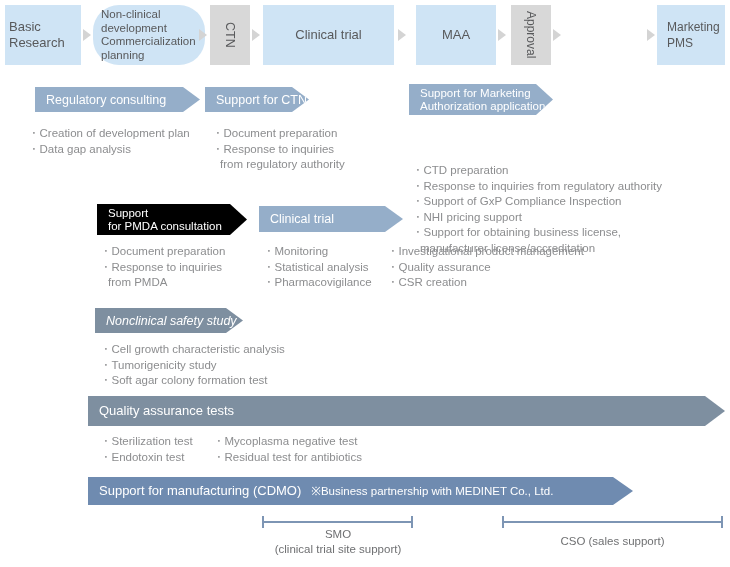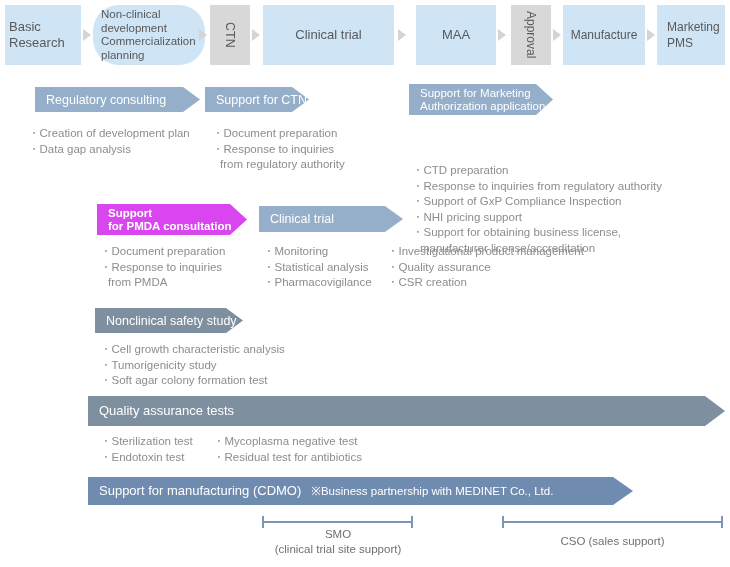--- a/index.html
+++ b/index.html
@@ -151,23 +151,20 @@
   <div class="phase-box center" style="left:416px; top:5px; width:80px; height:60px;">
     <span class="phase-label">MAA</span>
   </div>
   <div class="phase-arrow" style="left:498px; top:29px;"></div>
 
   <div class="phase-box gray vertical" style="left:511px; top:5px; width:40px; height:60px;">
     <span class="phase-label" style="font-size:12px;">Approval</span>
   </div>
   <div class="phase-arrow" style="left:553px; top:29px;"></div>
 
-  <div class="phase-box center" style="left:563px; top:5px; width:82px; height:60px;">
-    <span class="phase-label" style="font-size:12px;">Manufacture</span>
-  </div>
   <div class="phase-arrow" style="left:647px; top:29px;"></div>
 
   <div class="phase-box" style="left:657px; top:5px; width:68px; height:60px;">
     <span class="phase-label" style="font-size:12px;">Marketing
 PMS</span>
   </div>
 
   <div class="banner" style="left:35px; top:87px; width:165px; height:25px; background:#95aec9;
               clip-path: polygon(0 0, calc(100% - 17px) 0, 100% 50%, calc(100% - 17px) 100%, 0 100%);">
     <span class="banner-text">Regulatory consulting</span>
@@ -197,22 +194,22 @@
 
   <div class="bullets" style="left:412px; top:124px; width:300px;margin-top:39px;">
     <span class="bl">・CTD preparation</span>
     <span class="bl">・Response to inquiries from regulatory authority</span>
     <span class="bl">・Support of GxP Compliance Inspection</span>
     <span class="bl">・NHI pricing support</span>
     <span class="bl">・Support for obtaining business license,
    manufacturer license/accreditation</span>
   </div>
 
-  <div class="banner" style="left:97px; top:204px; width:150px; height:31px; background:#d946ef;
-              clip-path: polygon(0 0, calc(100% - 17px) 0, 100% 50%, calc(100% - 17px) 100%, 0 100%); font-weight: bold;">
+  <div class="banner" style="left:97px; top:204px; width:150px; height:31px; background:#000000;
+              clip-path: polygon(0 0, calc(100% - 17px) 0, 100% 50%, calc(100% - 17px) 100%, 0 100%);">
     <span class="banner-text" style="font-size:11.5px; line-height:13px;">Support
 for PMDA consultation</span>
   </div>
 
   <div class="banner" style="left:259px; top:206px; width:144px; height:26px; background:#95aec9;
               clip-path: polygon(0 0, calc(100% - 18px) 0, 100% 50%, calc(100% - 18px) 100%, 0 100%);">
     <span class="banner-text">Clinical trial</span>
   </div>
 
   <div class="bullets" style="left:100px; top:244px; width:160px;">
@@ -227,21 +224,21 @@
     <span class="bl">・Pharmacovigilance</span>
   </div>
 
   <div class="bullets" style="left:387px; top:244px; width:230px;">
     <span class="bl">・Investigational product management</span>
     <span class="bl">・Quality assurance</span>
     <span class="bl">・CSR creation</span>
   </div>
 
   <div class="banner" style="left:95px; top:308px; width:148px; height:25px; background:#7e8fa0;
-              clip-path: polygon(0 0, calc(100% - 17px) 0, 100% 50%, calc(100% - 17px) 100%, 0 100%);">
+              clip-path: polygon(0 0, calc(100% - 17px) 0, 100% 50%, calc(100% - 17px) 100%, 0 100%); font-style: italic;">
     <span class="banner-text">Nonclinical safety study</span>
   </div>
 
   <div class="bullets" style="left:100px; top:342px; width:260px;">
     <span class="bl">・Cell growth characteristic analysis</span>
     <span class="bl">・Tumorigenicity study</span>
     <span class="bl">・Soft agar colony formation test</span>
   </div>
 
   <div class="banner" style="left:88px; top:396px; width:637px; height:30px; background:#7e8fa0;

